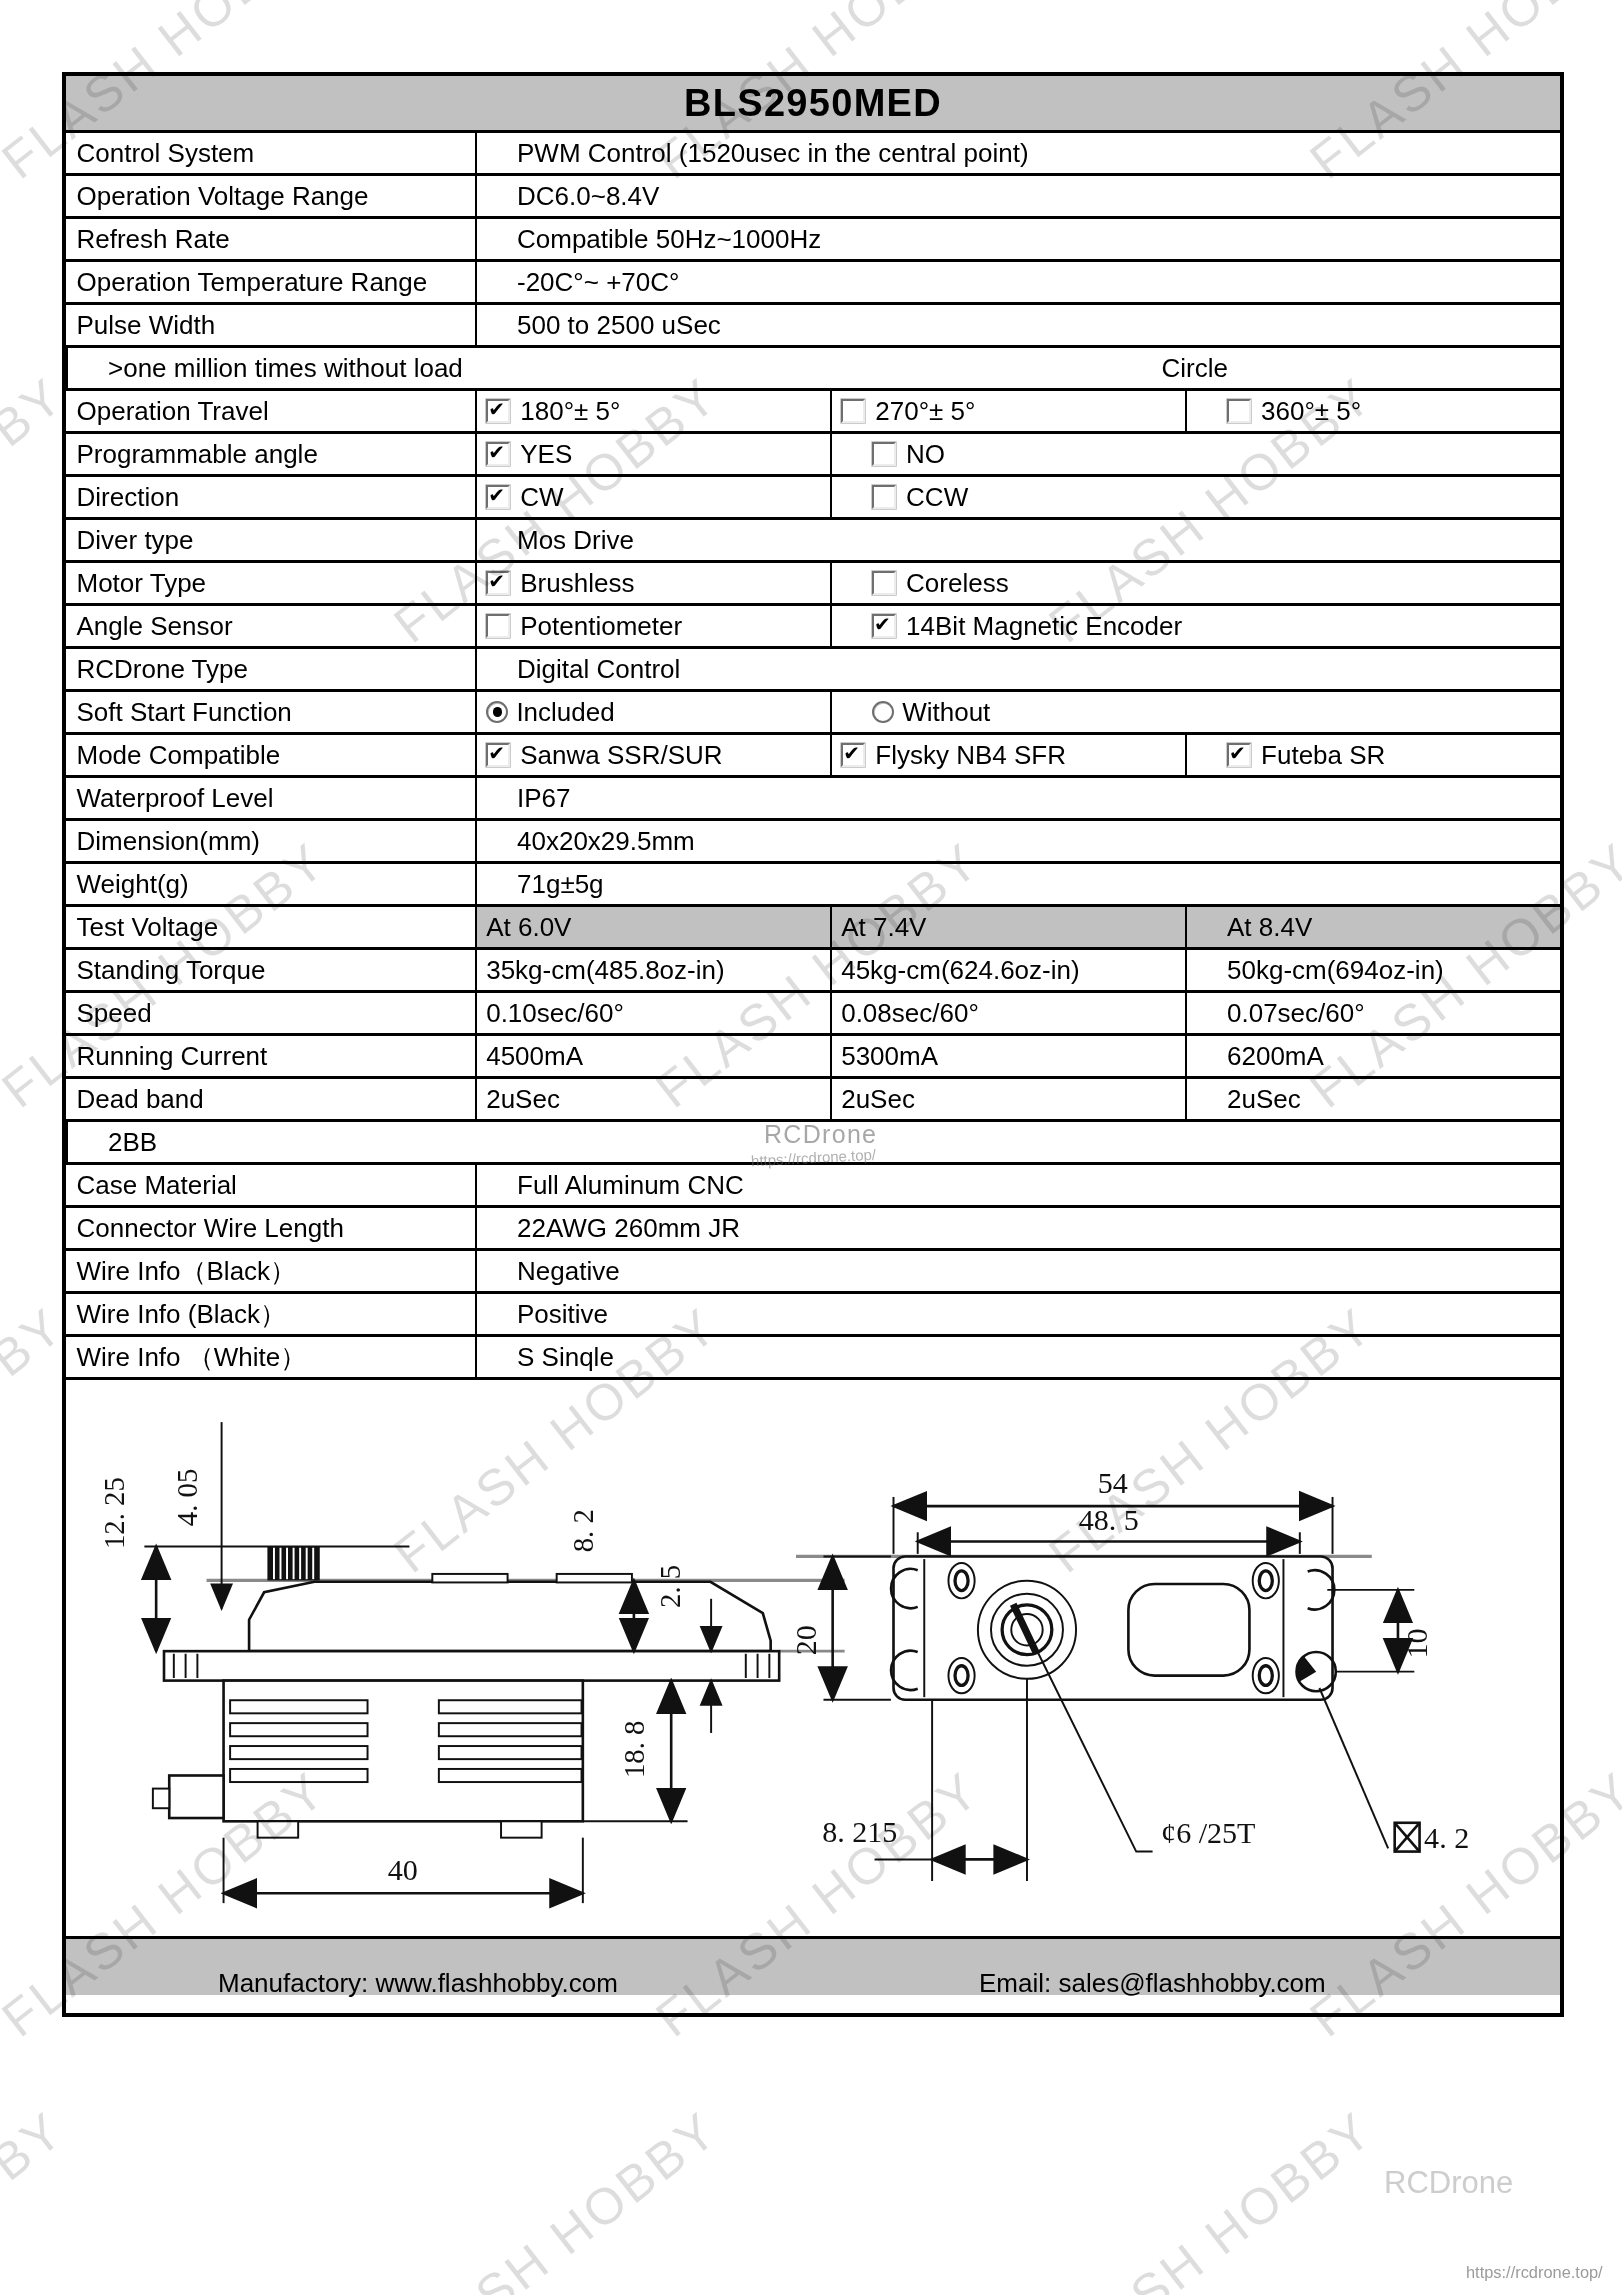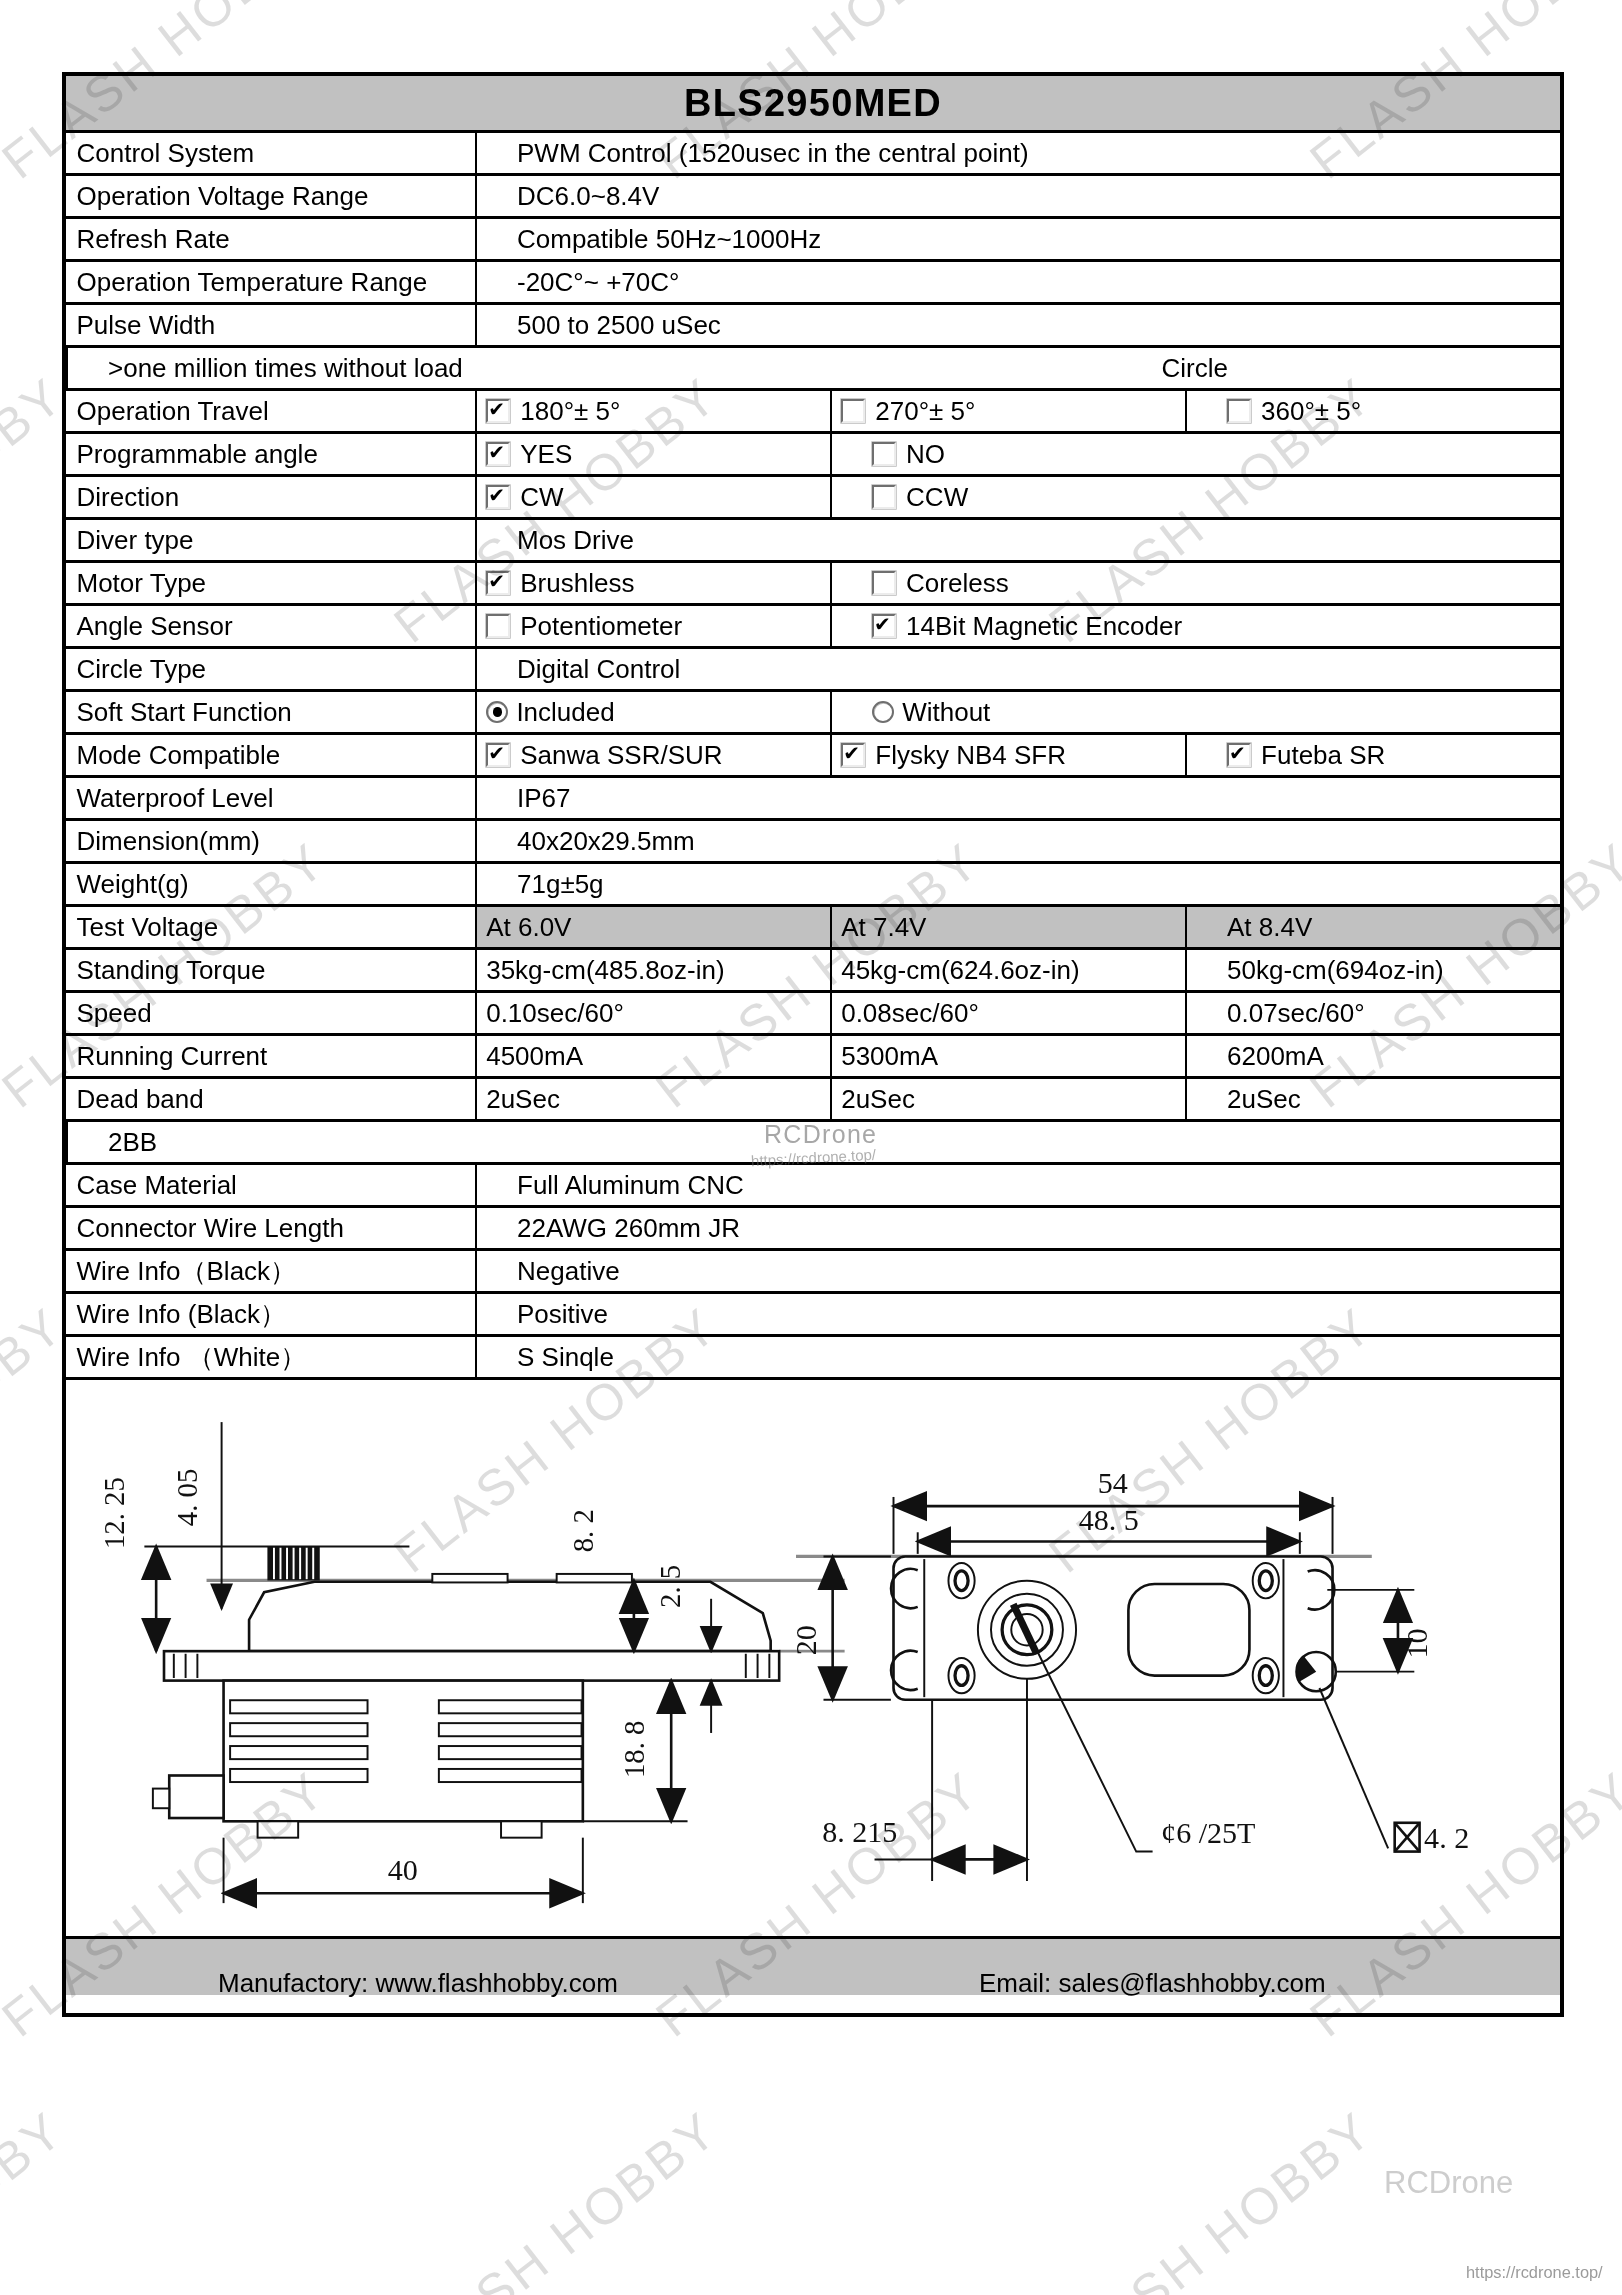--- a/index.html
+++ b/index.html
@@ -140,21 +140,21 @@
           <div class="cell value w3">
             <span class="cb"></span>
             <span class="optlabel">Potentiometer</span>
           </div>
           <div class="cell value fill">
             <span class="cb checked"></span>
             <span class="optlabel">14Bit Magnetic Encoder</span>
           </div>
         </div>
         <div class="trow">
-          <div class="cell label">Circle Type</div>
+          <div class="cell label">RCDrone Type</div>
           <div class="cell value fill">Digital Control</div>
         </div>
         <div class="trow">
           <div class="cell label">Soft Start Function</div>
           <div class="cell value w3">
             <span class="radio checked"></span>
             <span class="optlabel">Included</span>
           </div>
           <div class="cell value fill">
             <span class="radio"></span>

